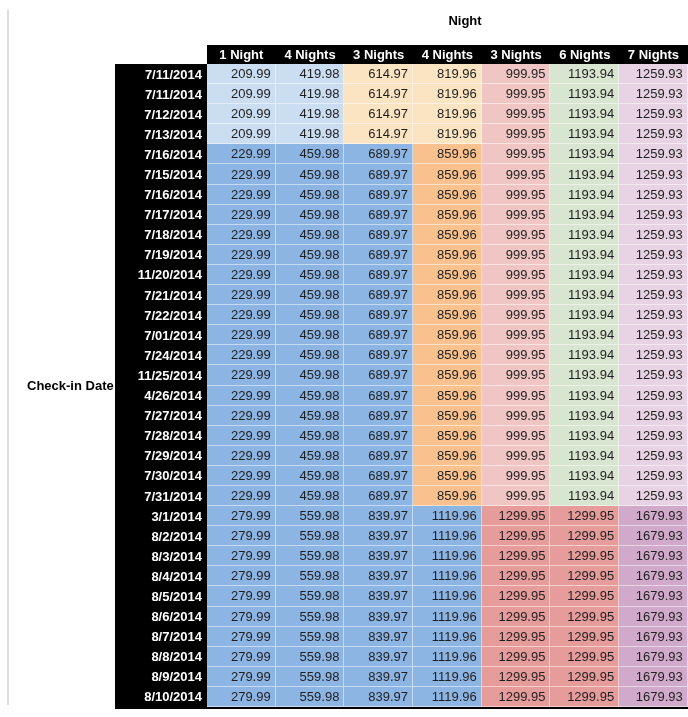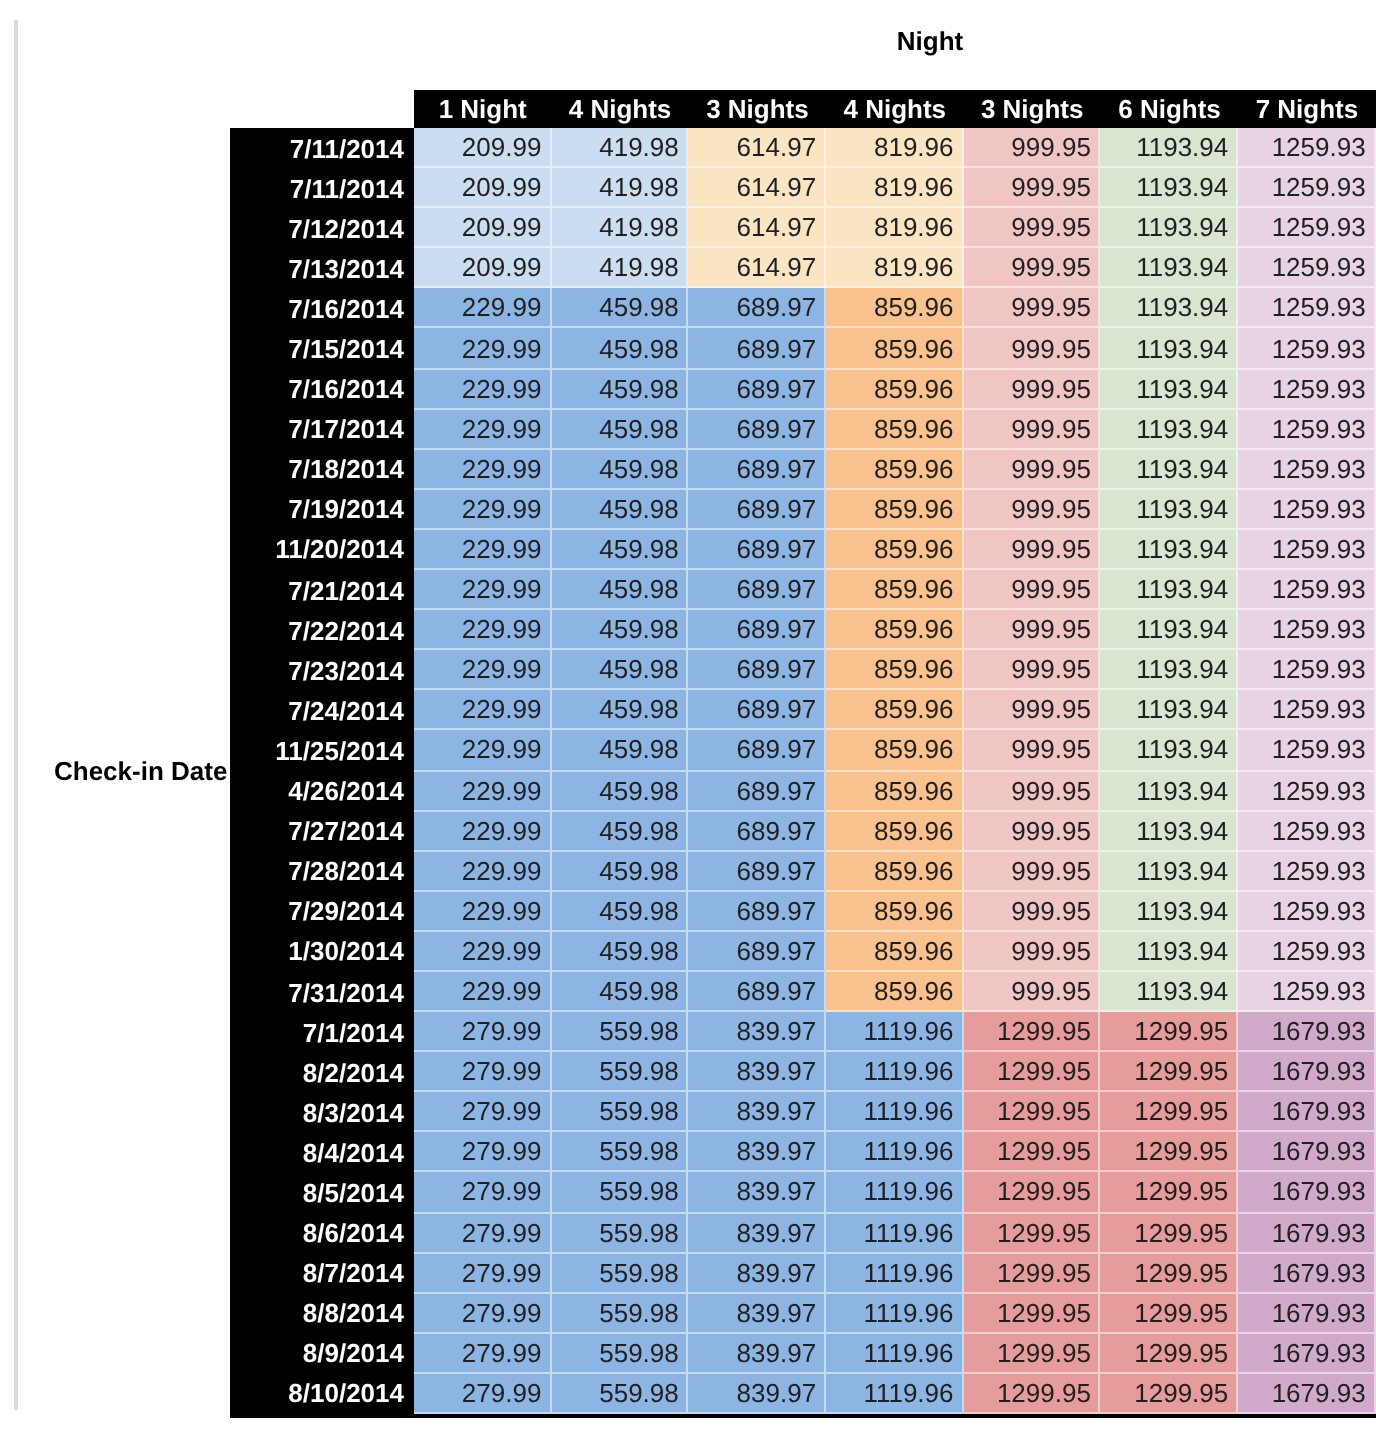--- a/index.html
+++ b/index.html
@@ -150,21 +150,21 @@
       <div class="cell v" style="background: rgb(216, 229, 209); color: rgb(31, 31, 31);">1193.94</div>
       <div class="cell v" style="background: rgb(231, 211, 227); color: rgb(31, 31, 31);">1259.93</div>
       <div class="cell d">7/22/2014</div>
       <div class="cell v" style="background: rgb(141, 181, 228); color: rgb(31, 31, 31);">229.99</div>
       <div class="cell v" style="background: rgb(141, 181, 228); color: rgb(31, 31, 31);">459.98</div>
       <div class="cell v" style="background: rgb(141, 181, 228); color: rgb(31, 31, 31);">689.97</div>
       <div class="cell v" style="background: rgb(249, 193, 142); color: rgb(31, 31, 31);">859.96</div>
       <div class="cell v" style="background: rgb(240, 198, 196); color: rgb(31, 31, 31);">999.95</div>
       <div class="cell v" style="background: rgb(216, 229, 209); color: rgb(31, 31, 31);">1193.94</div>
       <div class="cell v" style="background: rgb(231, 211, 227); color: rgb(31, 31, 31);">1259.93</div>
-      <div class="cell d">7/23/2014</div>
+      <div class="cell d">7/01/2014</div>
       <div class="cell v" style="background: rgb(141, 181, 228); color: rgb(31, 31, 31);">229.99</div>
       <div class="cell v" style="background: rgb(141, 181, 228); color: rgb(31, 31, 31);">459.98</div>
       <div class="cell v" style="background: rgb(141, 181, 228); color: rgb(31, 31, 31);">689.97</div>
       <div class="cell v" style="background: rgb(249, 193, 142); color: rgb(31, 31, 31);">859.96</div>
       <div class="cell v" style="background: rgb(240, 198, 196); color: rgb(31, 31, 31);">999.95</div>
       <div class="cell v" style="background: rgb(216, 229, 209); color: rgb(31, 31, 31);">1193.94</div>
       <div class="cell v" style="background: rgb(231, 211, 227); color: rgb(31, 31, 31);">1259.93</div>
       <div class="cell d">7/24/2014</div>
       <div class="cell v" style="background: rgb(141, 181, 228); color: rgb(31, 31, 31);">229.99</div>
       <div class="cell v" style="background: rgb(141, 181, 228); color: rgb(31, 31, 31);">459.98</div>
@@ -206,37 +206,37 @@
       <div class="cell v" style="background: rgb(216, 229, 209); color: rgb(31, 31, 31);">1193.94</div>
       <div class="cell v" style="background: rgb(231, 211, 227); color: rgb(31, 31, 31);">1259.93</div>
       <div class="cell d">7/29/2014</div>
       <div class="cell v" style="background: rgb(141, 181, 228); color: rgb(31, 31, 31);">229.99</div>
       <div class="cell v" style="background: rgb(141, 181, 228); color: rgb(31, 31, 31);">459.98</div>
       <div class="cell v" style="background: rgb(141, 181, 228); color: rgb(31, 31, 31);">689.97</div>
       <div class="cell v" style="background: rgb(249, 193, 142); color: rgb(31, 31, 31);">859.96</div>
       <div class="cell v" style="background: rgb(240, 198, 196); color: rgb(31, 31, 31);">999.95</div>
       <div class="cell v" style="background: rgb(216, 229, 209); color: rgb(31, 31, 31);">1193.94</div>
       <div class="cell v" style="background: rgb(231, 211, 227); color: rgb(31, 31, 31);">1259.93</div>
-      <div class="cell d">1/30/2014</div>
+      <div class="cell d">7/30/2014</div>
       <div class="cell v" style="background: rgb(141, 181, 228); color: rgb(31, 31, 31);">229.99</div>
       <div class="cell v" style="background: rgb(141, 181, 228); color: rgb(31, 31, 31);">459.98</div>
       <div class="cell v" style="background: rgb(141, 181, 228); color: rgb(31, 31, 31);">689.97</div>
       <div class="cell v" style="background: rgb(249, 193, 142); color: rgb(31, 31, 31);">859.96</div>
       <div class="cell v" style="background: rgb(240, 198, 196); color: rgb(31, 31, 31);">999.95</div>
       <div class="cell v" style="background: rgb(216, 229, 209); color: rgb(31, 31, 31);">1193.94</div>
       <div class="cell v" style="background: rgb(231, 211, 227); color: rgb(31, 31, 31);">1259.93</div>
       <div class="cell d">7/31/2014</div>
       <div class="cell v" style="background: rgb(141, 181, 228); color: rgb(31, 31, 31);">229.99</div>
       <div class="cell v" style="background: rgb(141, 181, 228); color: rgb(31, 31, 31);">459.98</div>
       <div class="cell v" style="background: rgb(141, 181, 228); color: rgb(31, 31, 31);">689.97</div>
       <div class="cell v" style="background: rgb(249, 193, 142); color: rgb(31, 31, 31);">859.96</div>
       <div class="cell v" style="background: rgb(240, 198, 196); color: rgb(31, 31, 31);">999.95</div>
       <div class="cell v" style="background: rgb(216, 229, 209); color: rgb(31, 31, 31);">1193.94</div>
       <div class="cell v" style="background: rgb(231, 211, 227); color: rgb(31, 31, 31);">1259.93</div>
-      <div class="cell d">7/1/2014</div>
+      <div class="cell d">3/1/2014</div>
       <div class="cell v" style="background: rgb(141, 181, 228); color: rgb(31, 31, 31);">279.99</div>
       <div class="cell v" style="background: rgb(141, 181, 228); color: rgb(31, 31, 31);">559.98</div>
       <div class="cell v" style="background: rgb(141, 181, 228); color: rgb(31, 31, 31);">839.97</div>
       <div class="cell v" style="background: rgb(141, 181, 228); color: rgb(31, 31, 31);">1119.96</div>
       <div class="cell v" style="background: rgb(230, 156, 155); color: rgb(31, 31, 31);">1299.95</div>
       <div class="cell v" style="background: rgb(230, 156, 155); color: rgb(31, 31, 31);">1299.95</div>
       <div class="cell v" style="background: rgb(209, 170, 203); color: rgb(31, 31, 31);">1679.93</div>
       <div class="cell d">8/2/2014</div>
       <div class="cell v" style="background: rgb(141, 181, 228); color: rgb(31, 31, 31);">279.99</div>
       <div class="cell v" style="background: rgb(141, 181, 228); color: rgb(31, 31, 31);">559.98</div>

